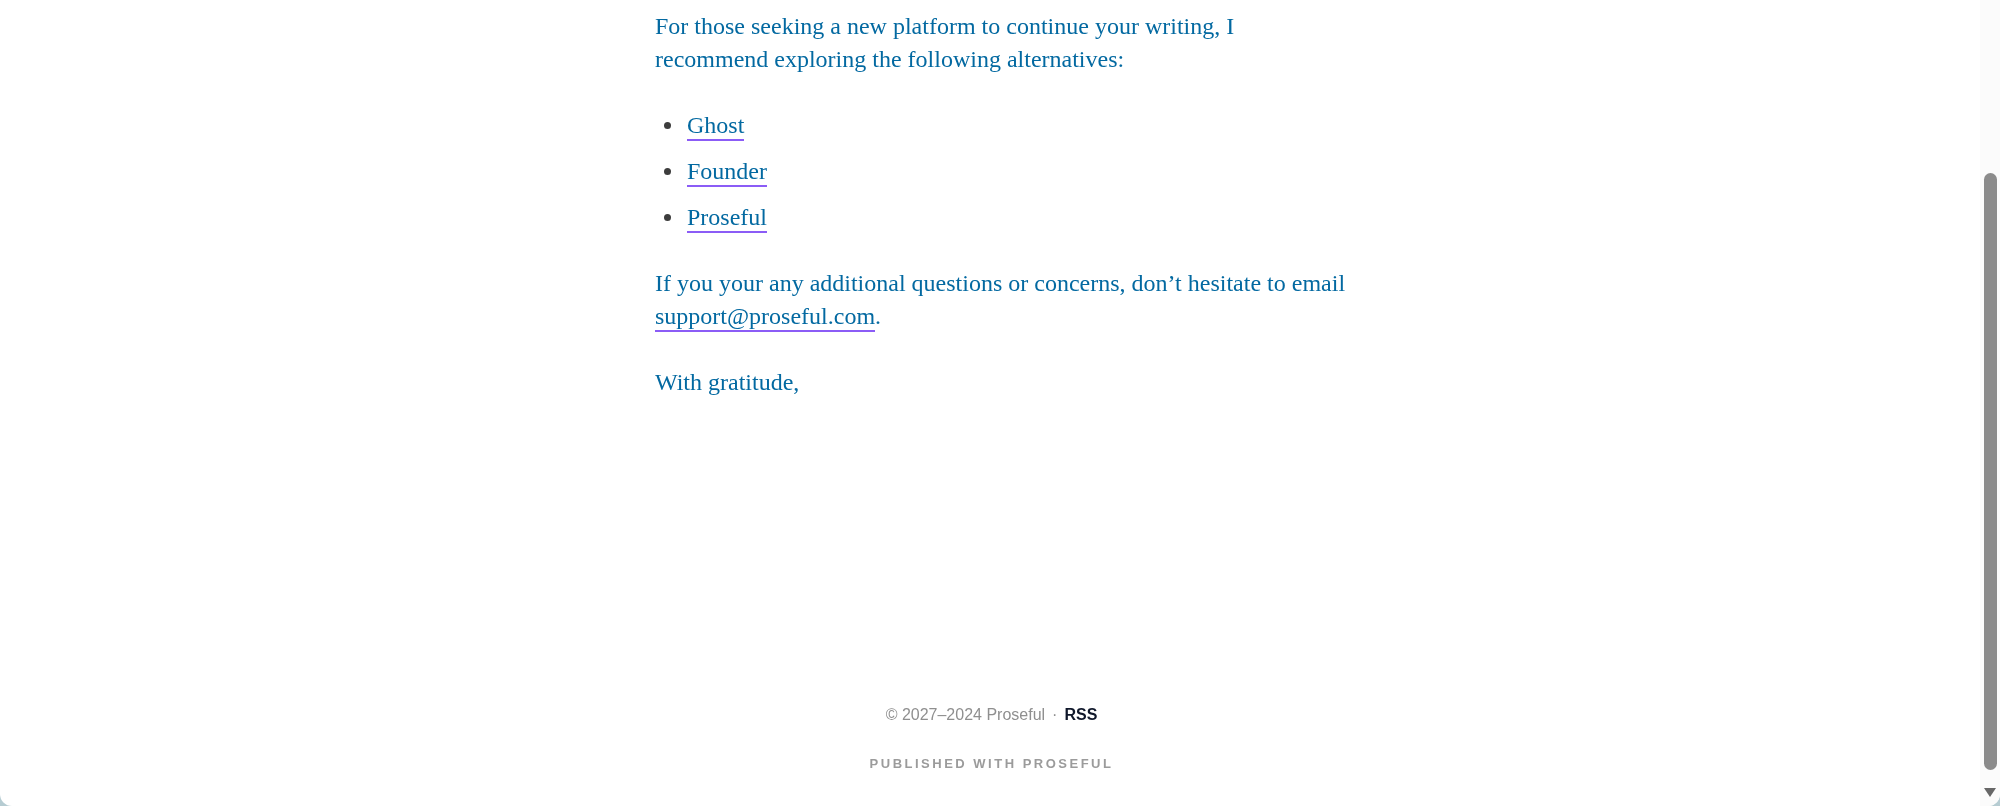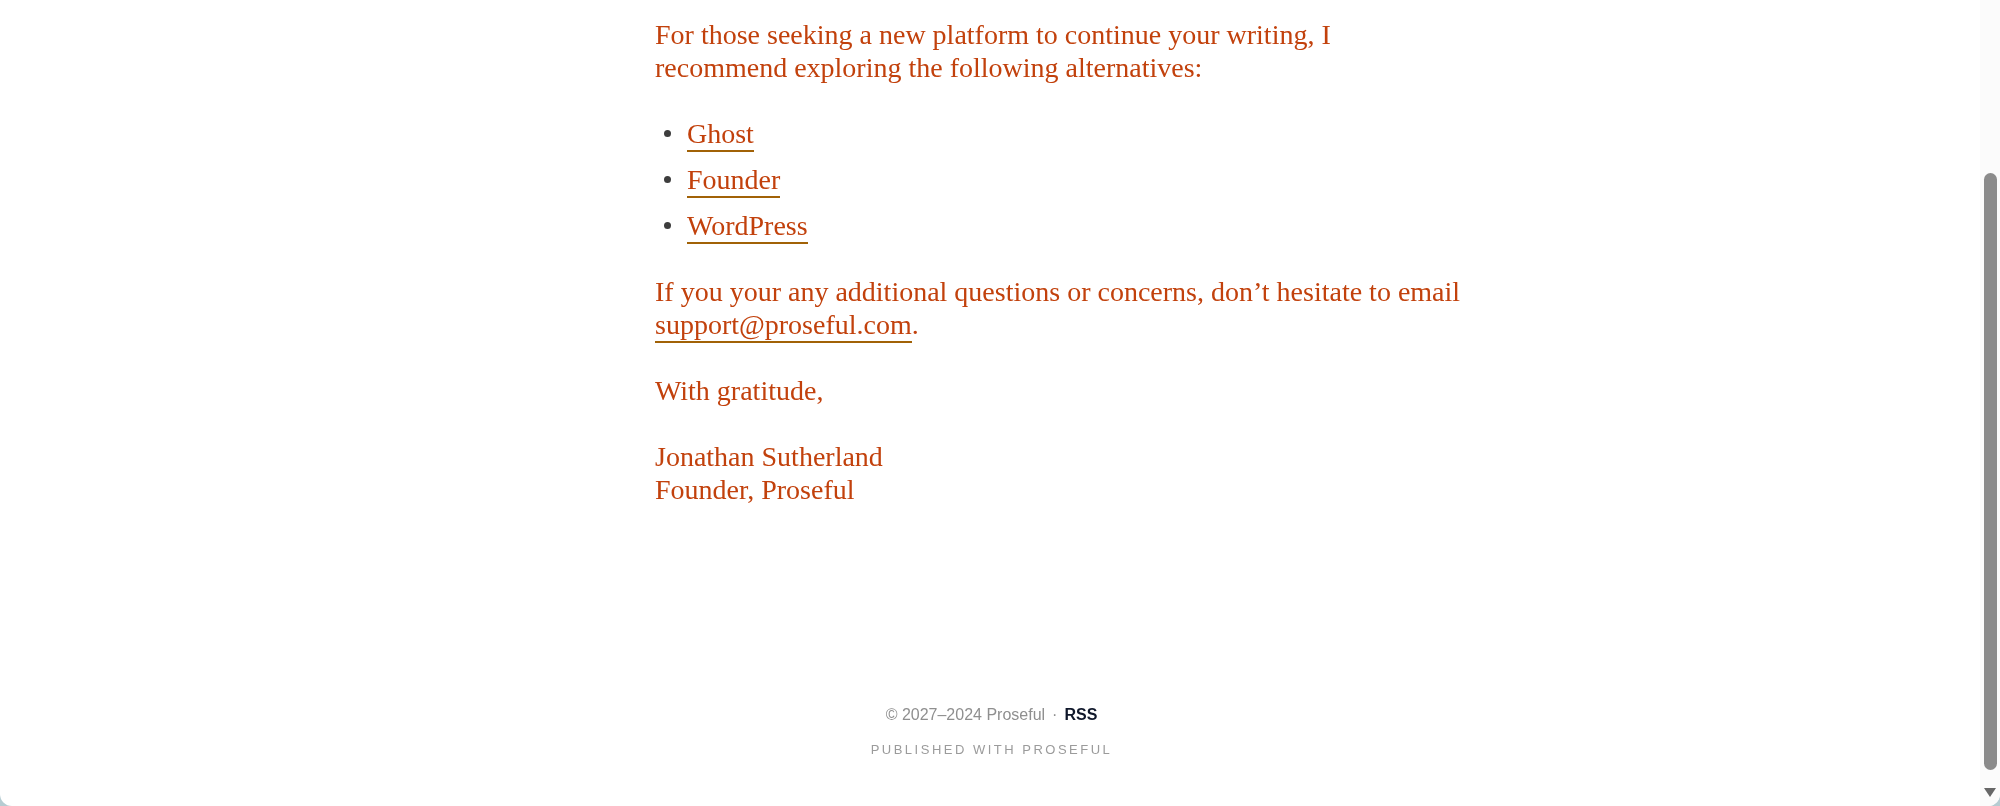--- a/index.html
+++ b/index.html
@@ -15,33 +15,32 @@
     width: 2000px; height: 806px;
     background: #ffffff;
     border-radius: 0 0 12px 12px;
     overflow: hidden;
   }
   
   .post-body {
     position: absolute;
     left: 655px; top: 10px;
     width: 720px;
-    color: #c2410c;
-    font-size: 28px;
+    color: #0369a1;
+    font-size: 24px;
     line-height: 33px;
-    margin-top: 8px;
   }
   .post-body p {
     margin: 0 0 33px 0;
     white-space: pre; 
   }
   .post-body a {
     color: inherit;
     text-decoration: none;
-    border-bottom: 2px solid #a16207;
+    border-bottom: 2px solid #8b5cf6;
     padding-bottom: 1px;
     cursor: pointer;
   }
   ul.alternatives {
     list-style: none;
     margin: 33px 0;
     padding: 0;
   }
   ul.alternatives li {
     position: relative;
@@ -70,25 +69,26 @@
     color: #8f8f8f;
   }
   .copyright-line .sep { margin: 0 7px; color: #8f8f8f; }
   .copyright-line a.rss {
     color: #0f172a;
     text-decoration: none;
     cursor: pointer;
     font-weight: bold;
   }
   .published-badge {
-    margin-top: 14px;
+    margin-top: 28px;
     font-size: 13px;
     line-height: 18px;
     letter-spacing: 2.5px;
     color: #9b9b9b;
+    font-weight: bold;
   }
   
   .scrollbar {
     position: absolute;
     top: 0; right: 0;
     width: 20px; height: 100%;
     background: #fbfbfb;
   }
   .scroll-thumb {
     position: absolute;
@@ -122,30 +122,28 @@
       <li>
         <span class="bullet"></span>
         <a href="#">Ghost</a>
       </li>
       <li>
         <span class="bullet"></span>
         <a href="#">Founder</a>
       </li>
       <li>
         <span class="bullet"></span>
-        <a href="#">WordPress</a>
+        <a href="#">Proseful</a>
       </li>
     </ul>
 
     <p><span>If you your any additional questions or concerns, don’t hesitate to email</span><br><a href="#">support@proseful.com</a><span>.</span></p>
 
     <p>With gratitude,</p>
 
-    <p>Jonathan Sutherland
-Founder, Proseful</p>
 
   </article>
 
   <footer class="site-footer">
     <div class="copyright-line"><span>© 2027–2024 Proseful</span><span class="sep">·</span><a href="#" class="rss">RSS</a></div>
     <div class="published-badge">PUBLISHED WITH PROSEFUL</div>
   </footer>
 
   <div class="scrollbar">
     <div class="scroll-thumb"></div>

